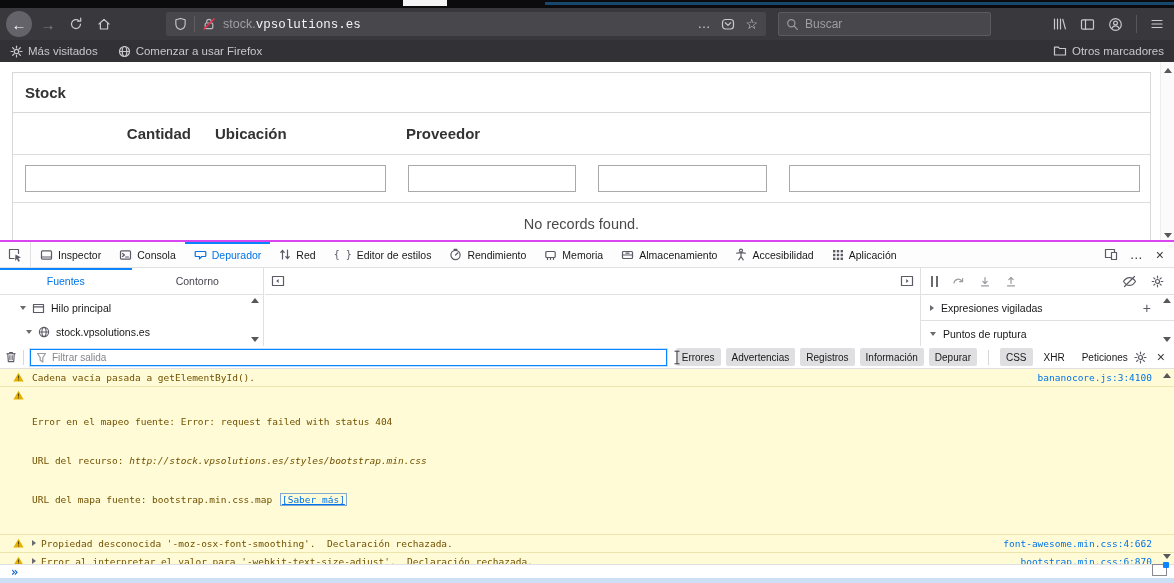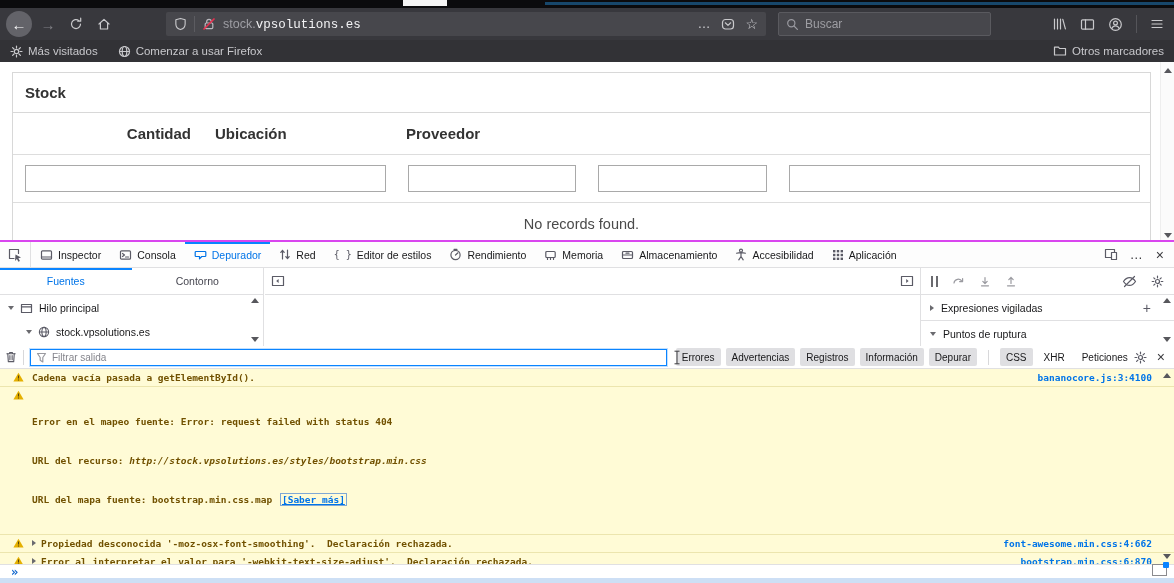--- a/index.html
+++ b/index.html
@@ -64,21 +64,21 @@
   .dt-close{font-size:14px;color:#3a3a3e;line-height:1;}
   .dt-dots{font-size:13px;letter-spacing:1px;color:#3a3a3e;line-height:6px;}
 
   
   #dbg{position:absolute;top:26px;left:0;right:0;height:78px;}
   #dbg-left{position:absolute;left:0;top:0;width:264px;height:78px;border-right:1px solid #e0e0e2;box-sizing:border-box;text-align:right;}
   #src-tabs{height:26px;border-bottom:1px solid #e0e0e2;display:flex;}
   .src-tab{flex:1;display:flex;align-items:center;justify-content:center;position:relative;font-size:10.5px;color:#464650;}
   .src-tab.active{color:#0074e8;}
   .src-tab.active::before{content:"";position:absolute;top:0;left:0;right:0;height:2px;background:#0a84ff;}
-  .tree-row{height:22px;display:flex;align-items:center;gap:6px;padding-left:8px;font-size:10.5px;color:#18181a;margin-top:2px;}
+  .tree-row{height:22px;display:flex;align-items:center;gap:6px;padding-left:20px;font-size:10.5px;color:#18181a;margin-top:2px;}
   .tree-row.nested{padding-left:26px;}
   .tri-d{width:0;height:0;border-left:3.5px solid transparent;border-right:3.5px solid transparent;border-top:4.5px solid #6a6a6f;}
   .tri-r{width:0;height:0;border-top:3.5px solid transparent;border-bottom:3.5px solid transparent;border-left:4.5px solid #6a6a6f;}
   #tree-scroll{position:absolute;right:3px;top:30px;width:10px;bottom:4px;display:flex;flex-direction:column;justify-content:space-between;align-items:center;}
   #dbg-center{position:absolute;left:265px;top:0;right:254px;height:78px;}
   #dbg-center .bar{height:26px;border-bottom:1px solid #e0e0e2;display:flex;align-items:center;padding:0 6px;}
   #dbg-right{position:absolute;right:0;top:0;width:254px;height:78px;border-left:1px solid #e0e0e2;box-sizing:border-box;}
   #dbg-ctrl{height:26px;border-bottom:1px solid #e0e0e2;display:flex;align-items:center;gap:14px;padding:0 10px;}
   .pause-ic{display:flex;gap:3px;} .pause-ic i{display:block;width:2px;height:11px;background:#6a6a6f;}
   .wsec{height:25px;border-bottom:1px solid #e0e0e2;display:flex;align-items:center;gap:7px;padding:0 9px;font-size:10.5px;color:#18181a;}
@@ -89,21 +89,21 @@
   #console{position:absolute;top:104px;left:0;right:0;bottom:0;}
   #c-toolbar{height:23px;display:flex;align-items:center;border-bottom:1px solid #e0e0e2;padding:0 5px;box-sizing:border-box;background:#fff;position:relative;}
   .c-vdiv{width:1px;height:15px;background:#d8d8da;margin:0 6px;}
   #c-filter{width:686px;height:17px;border:1px solid #0a84ff;box-shadow:0 0 0 1px rgba(10,132,255,.25);display:flex;align-items:center;gap:5px;padding:0 5px;box-sizing:border-box;background:#fff;}
   #c-filter .ph{font-size:10px;color:#85858c;}
   #c-btns{display:flex;align-items:center;gap:5px;margin-left:9px;}
   .c-btn{height:16px;padding:1px 6px;background:#dfdfe2;border-radius:2px;font-size:10px;color:#18181a;display:flex;align-items:center;}
   .c-btn.plain{background:transparent;}
   #c-right-ics{margin-left:auto;display:flex;align-items:center;gap:10px;padding-right:4px;}
   #ibeam{position:absolute;left:672px;top:4px;}
-  #c-messages{position:absolute;top:23px;left:0;right:0;bottom:19px;overflow:hidden;background:#7f1d1d;font-weight:bold;}
+  #c-messages{position:absolute;top:23px;left:0;right:0;bottom:19px;overflow:hidden;background:#7f1d1d;}
   .msg{display:flex;align-items:flex-start;background:#fffbd6;border-bottom:1px solid #ece5ae;padding:2px 22px 2px 13px;line-height:13px;}
   .msg .wt{flex:0 0 auto;margin:1px 8px 0 0;}
   .msg .exp{flex:0 0 auto;margin:3px 5px 0 0;}
   .msg-text,.msg-lines{font-family:"DejaVu Sans Mono",monospace;font-size:9.5px;color:#715100;white-space:pre;}
   .msg-src{margin-left:auto;font-family:"DejaVu Sans Mono",monospace;font-size:9.5px;color:#0074e8;text-decoration:none;white-space:nowrap;padding-left:12px;}
   .msg-lines .ital{font-style:italic;}
   .saber{color:#0074e8;text-decoration:underline;border:1px solid #7fa8d4;padding:0 1px;margin-left:2px;}
   #c-prompt{position:absolute;left:0;right:0;bottom:5px;height:14px;background:#fff;border-top:1px solid #e0e0e2;display:flex;align-items:center;padding-left:11px;box-sizing:border-box;}
   #c-prompt .pr{color:#0a62cc;font-weight:bold;font-size:12px;font-family:"DejaVu Sans Mono",monospace;line-height:12px;}
   #c-bottomstrip{position:absolute;left:0;right:0;bottom:0;height:5px;background:#cddff5;}

